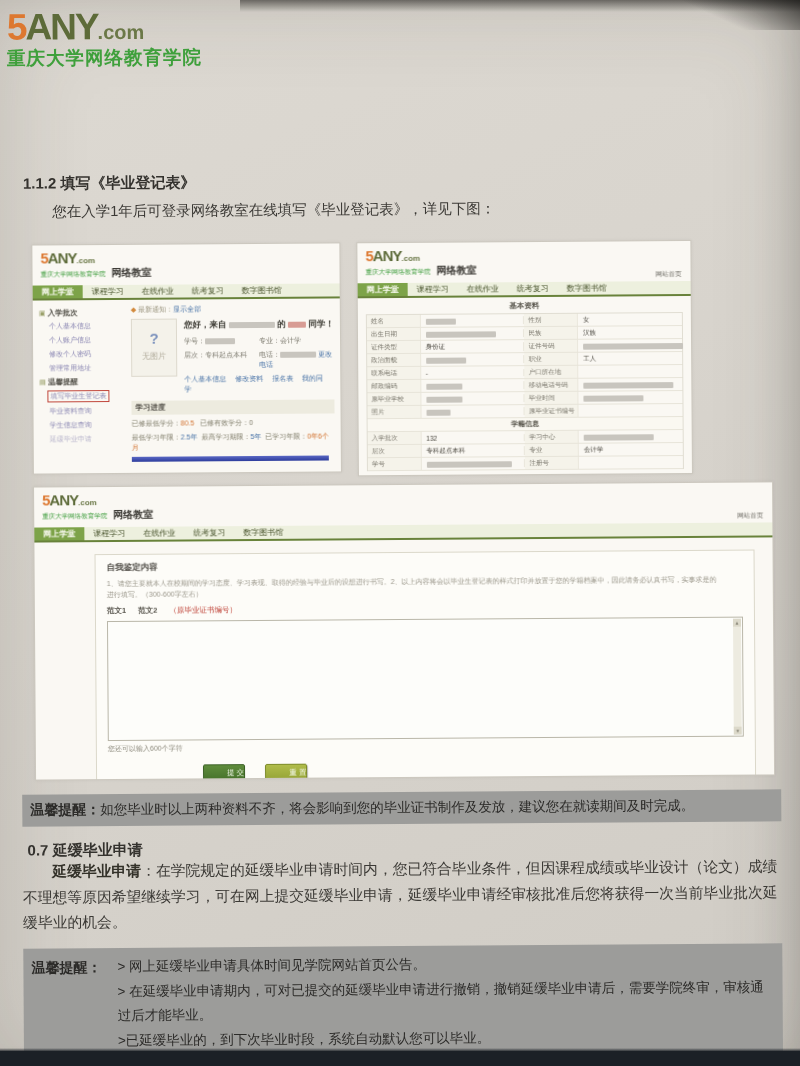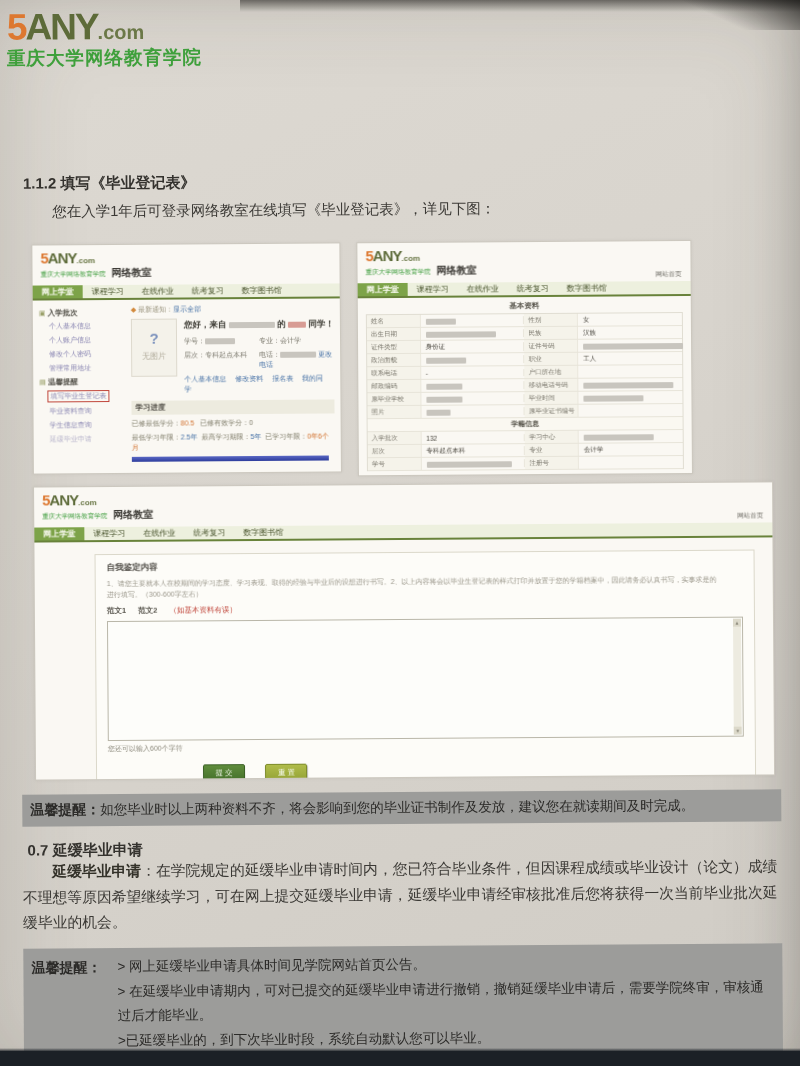--- a/index.html
+++ b/index.html
@@ -126,21 +126,21 @@
   .s3-ta{position:relative;margin-top:5px;border:1px solid #b9b6a8;background:#fdfdfa;height:118px;}
   .s3-ta textarea{position:absolute;inset:0;border:none;background:transparent;resize:none;
                   width:100%;height:100%;box-sizing:border-box;outline:none;}
   .s3-sb{position:absolute;top:1px;bottom:1px;right:1px;width:8px;background:#edebe0;}
   .s3-sb .a{position:absolute;left:0;width:8px;height:8px;background:#dcd9ca;color:#8a8778;
             font-size:5px;line-height:8px;text-align:center;}
   .s3-sb .a.up{top:0;}
   .s3-sb .a.dn{bottom:0;}
   .s3-count{font-size:7px;color:#8c897c;margin-top:3px;}
   .s3-btns{margin-top:8px;padding-left:95px;}
-  .gbtn{display:inline-block;width:40px;text-align:center;font-size:7.5px;color:#f6faee;
+  .gbtn{display:inline-block;width:40px;text-align:right;font-size:7.5px;color:#f6faee;
         padding:3px 0;border-radius:2px;margin-right:16px;box-shadow:0 1px 1px rgba(0,0,0,.25);}
   .gbtn.submit{background:linear-gradient(#5f8c3c,#44702a);border:1px solid #3a6024;}
   .gbtn.reset{background:linear-gradient(#b0bc4a,#93a234);border:1px solid #7e8c2c;}
 </style>
 </head>
 <body>
 
 <div class="paper">
   <div class="content">
 
@@ -319,21 +319,21 @@
         <span class="mtab">在线作业</span>
         <span class="mtab">统考复习</span>
         <span class="mtab">数字图书馆</span>
       </div>
       <div class="s3-panel">
         <div class="s3-title">自我鉴定内容</div>
         <div class="s3-inst">1、请您主要就本人在校期间的学习态度、学习表现、取得的经验与毕业后的设想进行书写。2、以上内容将会以毕业生登记表的样式打印并放置于您的学籍档案中，因此请务必认真书写，实事求是的进行填写。（300-600字左右）</div>
         <div class="s3-samples">
           <span class="smp">范文1</span>
           <span class="smp">范文2</span>
-          <span class="note">（如基本资料有误）</span>
+          <span class="note">（原毕业证书编号）</span>
         </div>
         <div class="s3-ta">
           <textarea style=""></textarea>
           <div class="s3-sb">
             <div class="a up">▲</div>
             <div class="a dn">▼</div>
           </div>
         </div>
         <div class="s3-count">您还可以输入600个字符</div>
         <div class="s3-btns">

